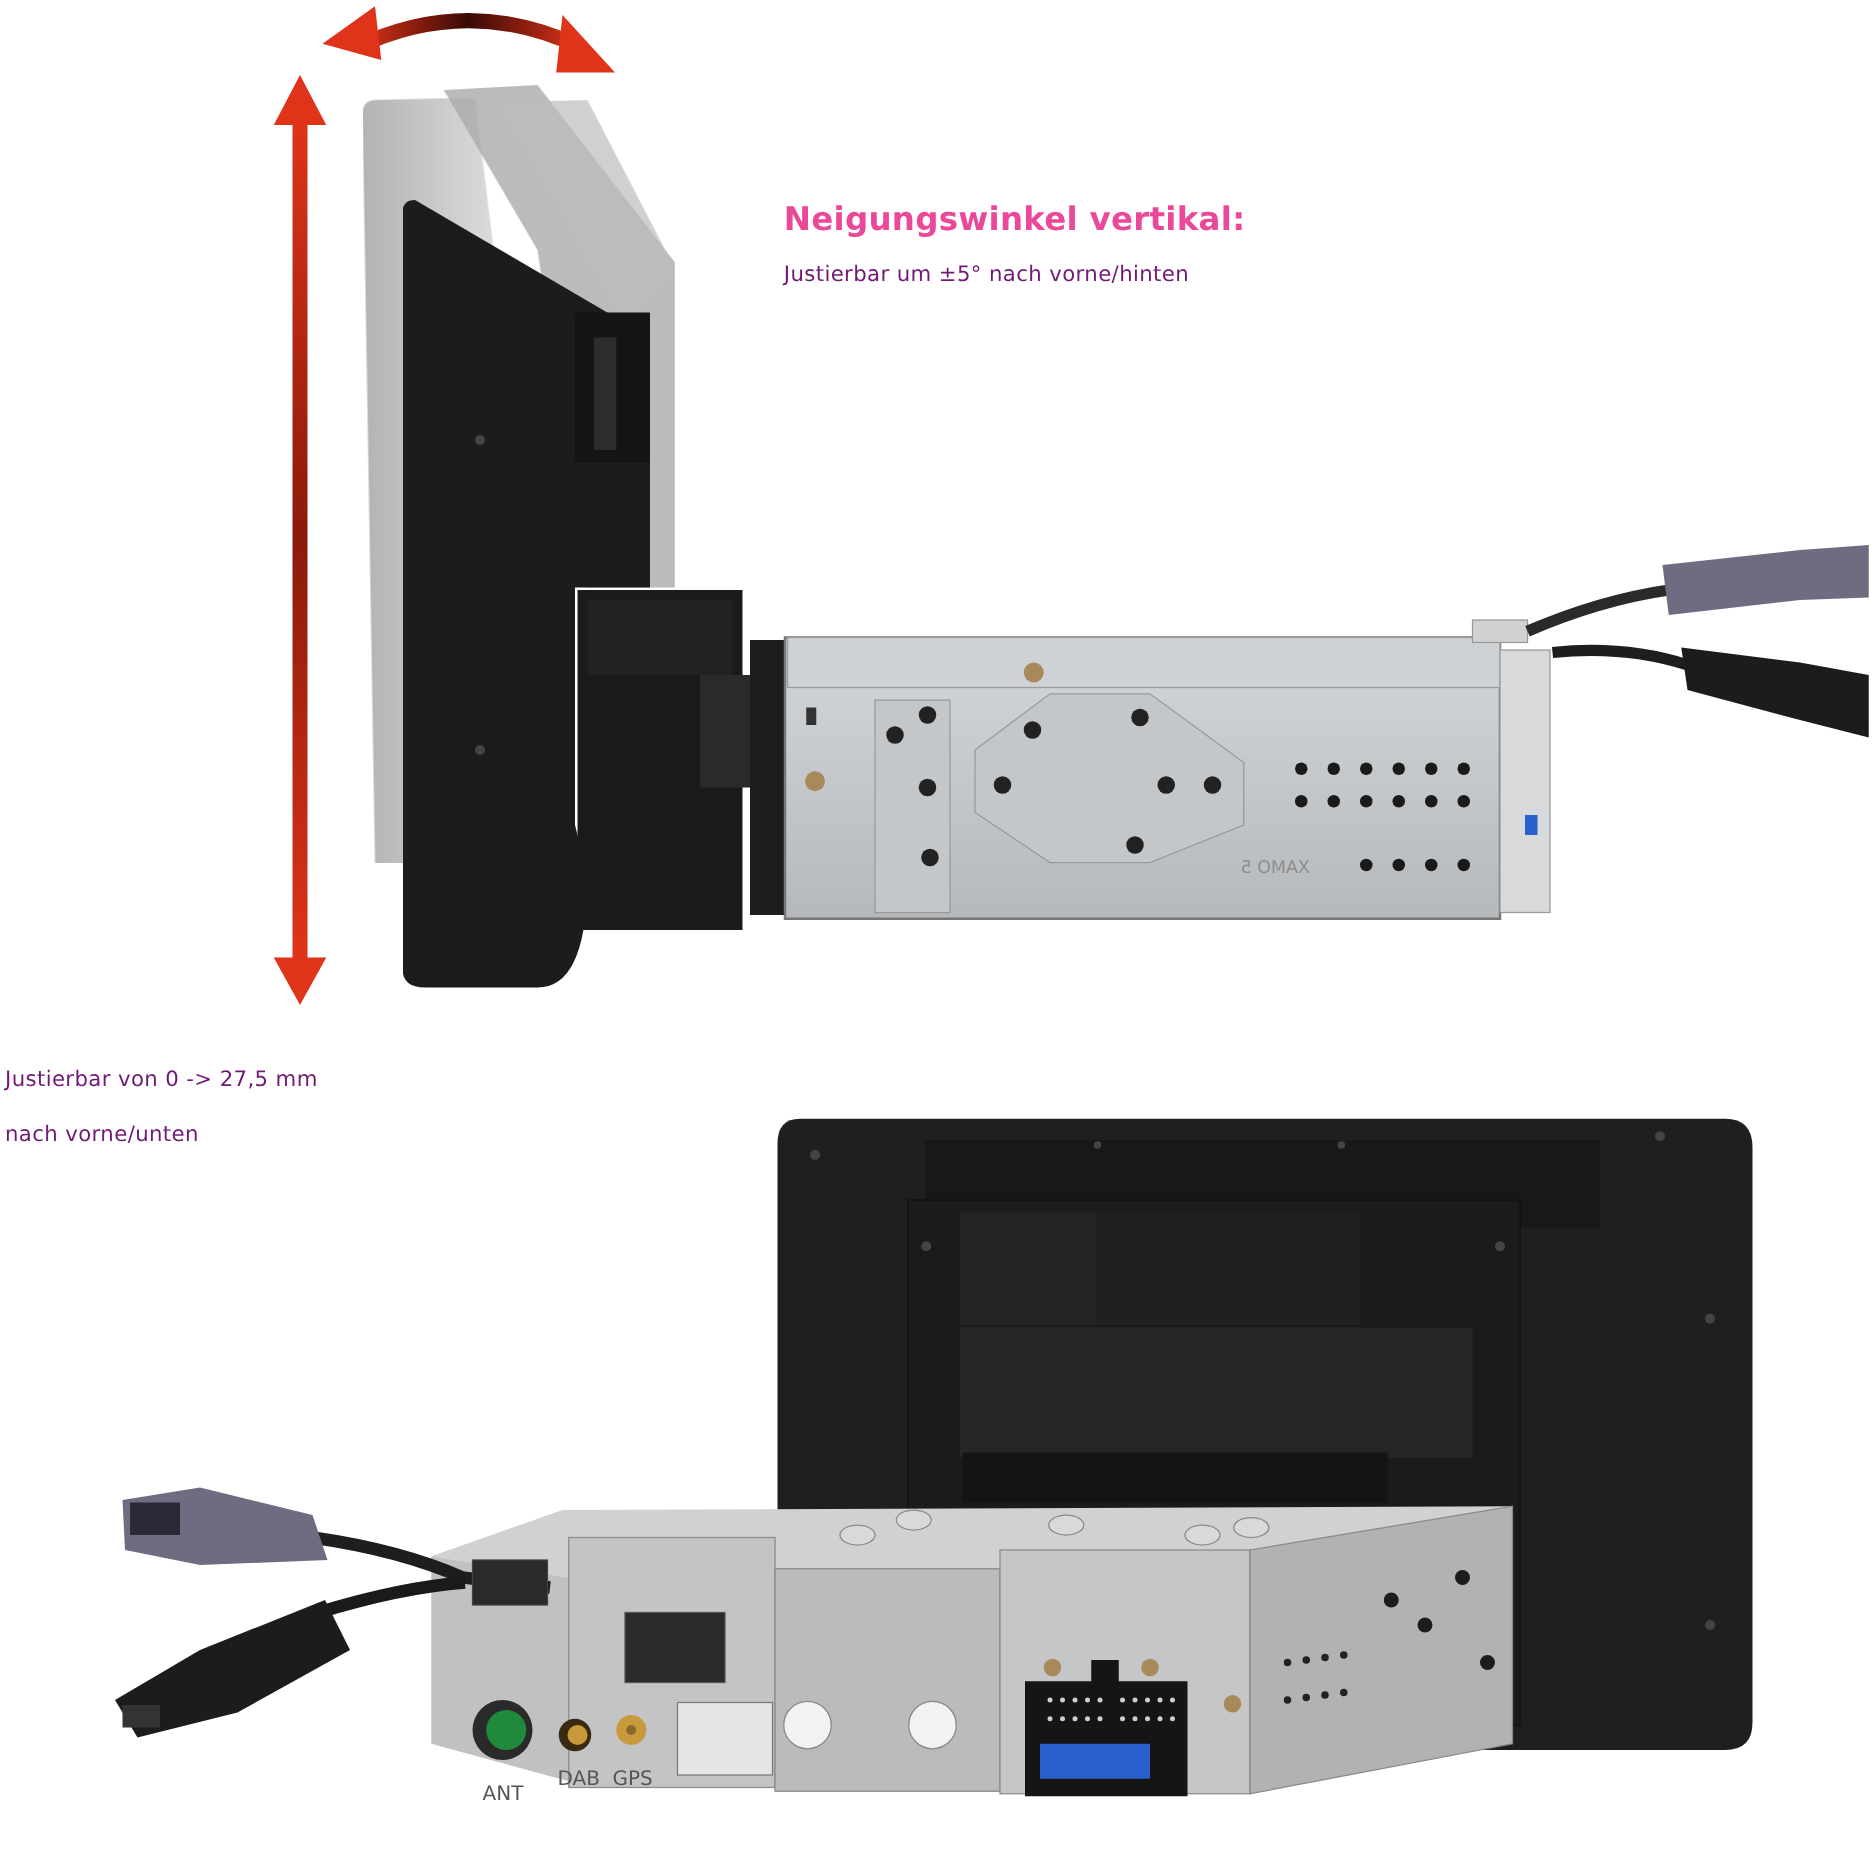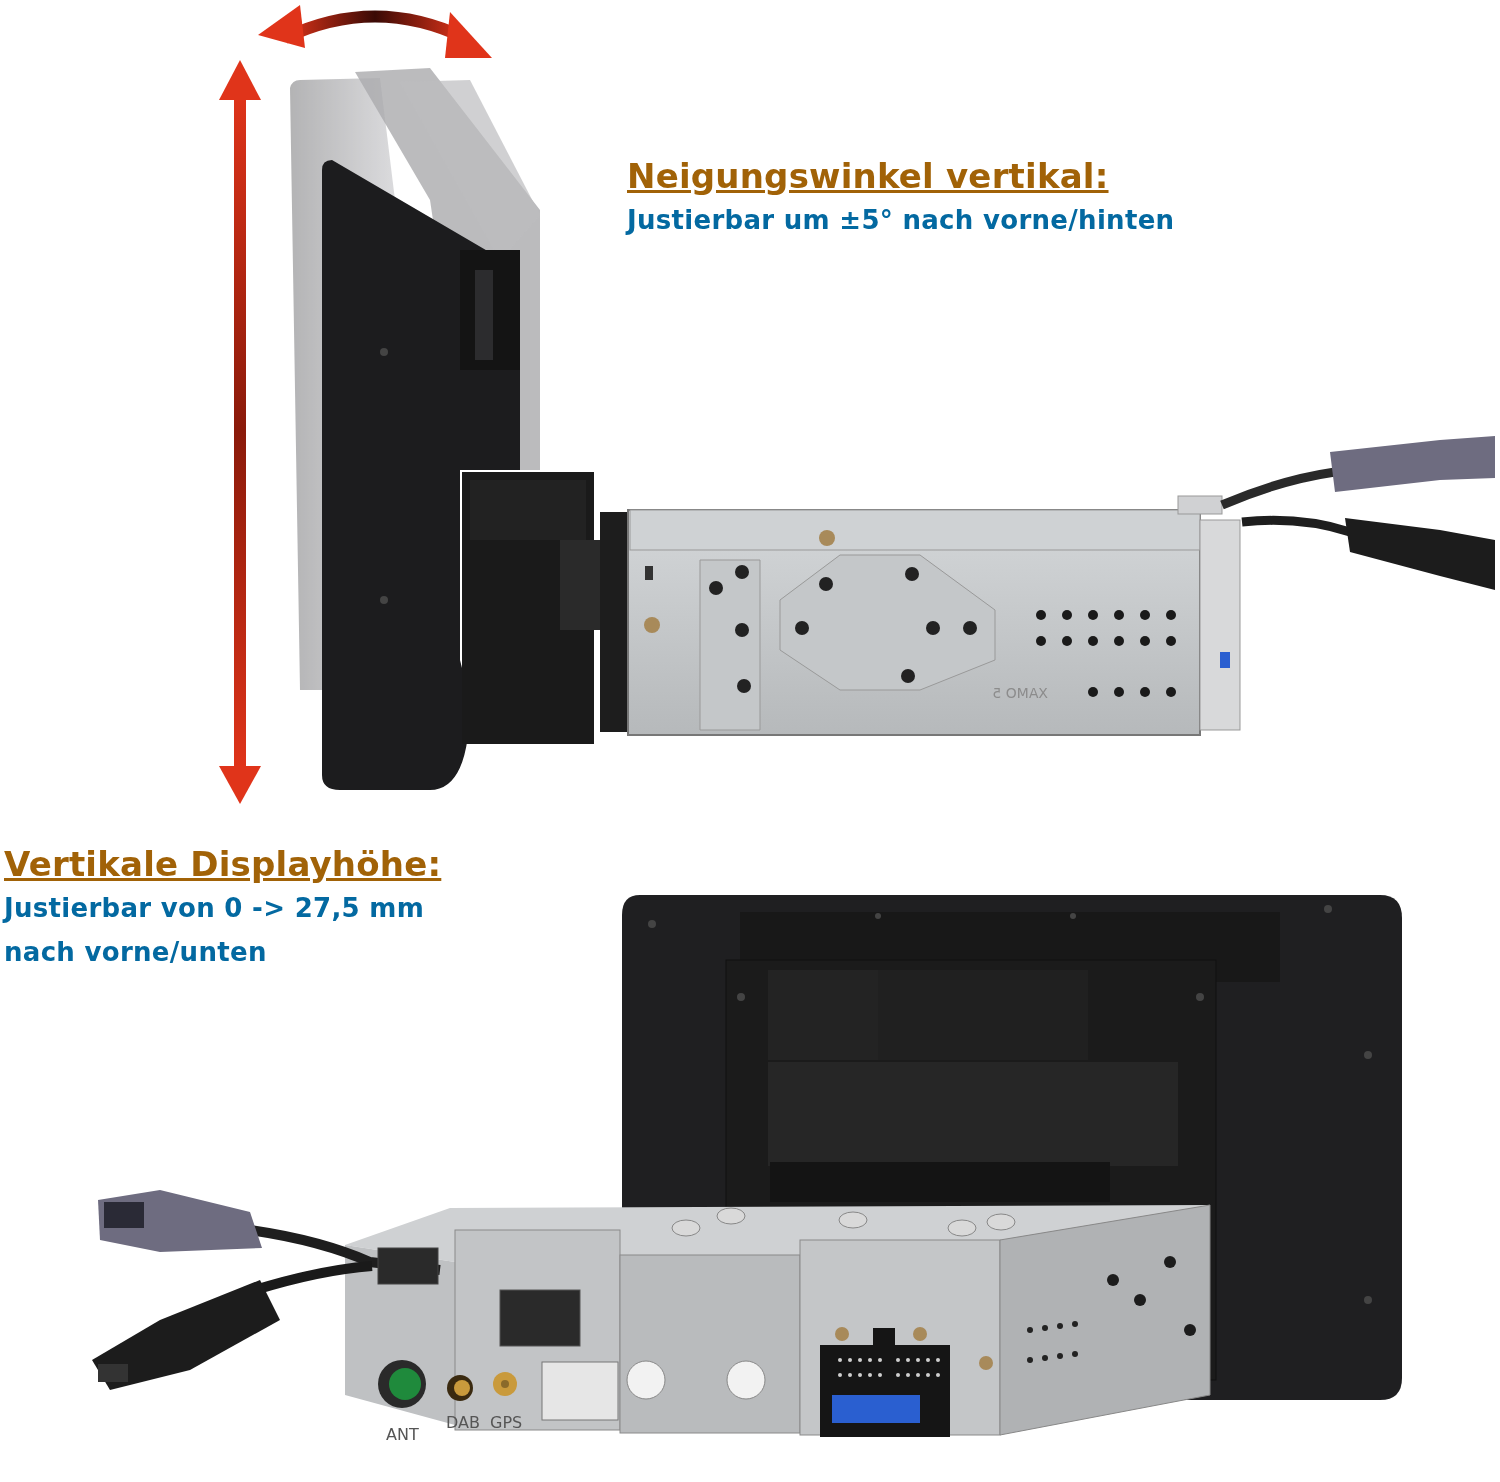--- a/index.html
+++ b/index.html
@@ -1,20 +1,20 @@
 <!DOCTYPE html>
 <html><head>
   <meta charset="utf-8">
   <style>
     * { margin: 0; padding: 0; box-sizing: border-box; }
     html, body { width: 1500px; height: 1482px; background: #ffffff; overflow: hidden; }
     body { position: relative; font-family: "DejaVu Sans", sans-serif; color: #1a1a1a; }
     .abs { position: absolute; }
-    .heading { font-weight: bold; font-size: 34px; letter-spacing: 0.2px; color: #a16207; text-decoration: underline; }
-    .body-line { font-size: 26px; font-weight: bold; color: #0369a1; letter-spacing: 0.3px; }
+    .heading { font-weight: bold; font-size: 26px; letter-spacing: 0.2px; color: #ec4899; }
+    .body-line { font-size: 17px; font-weight: normal; color: #701a75; letter-spacing: 0.3px; }
     #caption-tilt { left: 627px; top: 154px; line-height: 44px; }
     #caption-height { left: 4px; top: 842px; line-height: 44px; }
     svg { position: absolute; left: 0; top: 0; }
     .port-label { font-family: "DejaVu Sans", sans-serif; font-size: 16px; fill: #555; }
   </style>
 </head>
 <body>
 
 <svg width="1500" height="820" viewBox="0 0 1500 820">
   <defs>
@@ -237,16 +237,15 @@
     <rect x="98" y="1364" width="30" height="18" fill="#333"></rect>
   </g>
 </svg>
 
 <div class="abs" id="caption-tilt">
   <div class="heading">Neigungswinkel vertikal:</div>
   <div class="body-line">Justierbar um ±5° nach vorne/hinten</div>
 </div>
 
 <div class="abs" id="caption-height">
-  <div class="heading">Vertikale Displayhöhe:</div>
   <div class="body-line">Justierbar von 0 -&gt; 27,5 mm</div>
   <div class="body-line">nach vorne/unten</div>
 </div>
 
 </body></html>

